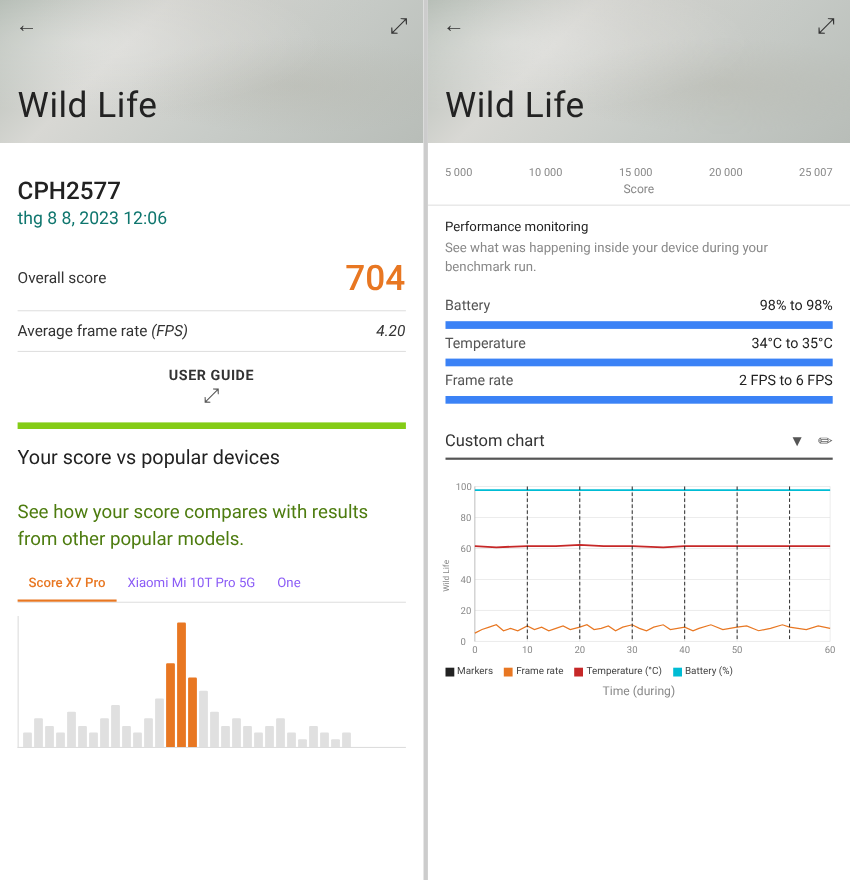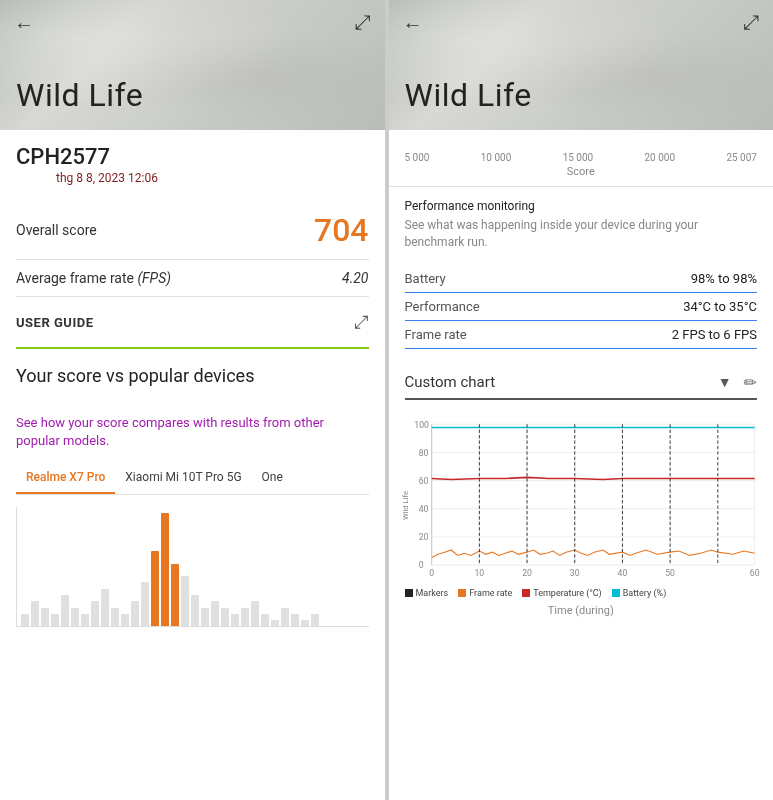--- a/index.html
+++ b/index.html
@@ -62,34 +62,33 @@
       position: absolute;
       bottom: 16px;
       left: 16px;
       font-size: 32px;
       font-weight: 400;
       color: #222;
       letter-spacing: 0.5px;
     }
     
     .screen-content {
-      padding: 14px 16px;
+      padding: 32px 16px;
       flex: 1;
     }
     .device-name {
       font-size: 22px;
       font-weight: 500;
       color: #222;
       margin-bottom: 2px;
     }
     .device-date {
-      font-size: 12px;
-      color: #7f1d1d;
+      font-size: 16px;
+      color: #0f766e;
       margin-bottom: 16px;
-      margin-left: 40px;
     }
     .score-row {
       display: flex;
       justify-content: space-between;
       align-items: center;
       padding: 10px 0;
       border-bottom: 1px solid #e0e0e0;
       gap: 24px;
     }
     .score-label {
@@ -104,57 +103,58 @@
     .score-value-normal {
       font-size: 14px;
       color: #333;
       font-style: italic;
     }
     .user-guide-row {
       display: flex;
       justify-content: space-between;
       align-items: center;
       padding: 14px 0;
-      border-bottom: 2px solid #84cc16;
+      border-bottom: 6px solid #84cc16;
       margin-bottom: 16px;
+      flex-direction: column;
     }
     .user-guide-label {
       font-size: 13px;
       font-weight: 700;
       color: #333;
       letter-spacing: 0.5px;
     }
     .share-icon-small {
       font-size: 18px;
       color: #555;
     }
     .section-title {
       font-size: 18px;
       font-weight: 400;
       color: #222;
       margin-bottom: 4px;
     }
     .section-subtitle {
-      font-size: 13px;
-      color: #a21caf;
+      font-size: 17px;
+      color: #4d7c0f;
       margin-bottom: 12px;
       line-height: 1.4;
       margin-top: 28px;
     }
     
     .tabs-container {
       display: flex;
       border-bottom: 1px solid #e0e0e0;
       margin-bottom: 12px;
     }
     .tab {
       font-size: 12px;
       padding: 8px 10px;
       cursor: pointer;
-      color: #404040;
+      color: #8b5cf6;
       white-space: nowrap;
     }
     .tab.active {
       color: #e87722;
       border-bottom: 2px solid #e87722;
       font-weight: 500;
     }
     
     .bar-chart-area {
       height: 120px;
@@ -205,21 +205,21 @@
     .perf-subtitle {
       font-size: 12px;
       color: #888;
       line-height: 1.4;
       margin-bottom: 14px;
     }
     .perf-row {
       display: flex;
       justify-content: space-between;
       padding: 6px 0;
-      border-bottom: 1px solid #3b82f6;
+      border-bottom: 7px solid #3b82f6;
     }
     .perf-key {
       font-size: 13px;
       color: #555;
     }
     .perf-val {
       font-size: 13px;
       color: #222;
     }
     
@@ -312,21 +312,21 @@
 
       <div class="user-guide-row">
         <span class="user-guide-label">USER GUIDE</span>
         <span class="share-icon-small">⤢</span>
       </div>
 
       <div class="section-title">Your score vs popular devices</div>
       <div class="section-subtitle">See how your score compares with results from other popular models.</div>
 
       <div class="tabs-container">
-        <div class="tab active">Realme X7 Pro</div>
+        <div class="tab active">Score X7 Pro</div>
         <div class="tab">Xiaomi Mi 10T Pro 5G</div>
         <div class="tab">One</div>
       </div>
 
       <div class="bar-chart-area">
         <div class="bar-chart-inner" id="bar-chart-container">
         <div class="bar" style="height: 10.5556%;"></div>
             <div class="bar" style="height: 21.1111%;"></div>
             <div class="bar" style="height: 15.8333%;"></div>
             <div class="bar" style="height: 10.5556%;"></div>
@@ -385,21 +385,21 @@
 
     <div class="perf-section">
       <div class="perf-title">Performance monitoring</div>
       <div class="perf-subtitle">See what was happening inside your device during your benchmark run.</div>
 
       <div class="perf-row">
         <span class="perf-key">Battery</span>
         <span class="perf-val">98% to 98%</span>
       </div>
       <div class="perf-row">
-        <span class="perf-key">Performance</span>
+        <span class="perf-key">Temperature</span>
         <span class="perf-val">34°C to 35°C</span>
       </div>
       <div class="perf-row">
         <span class="perf-key">Frame rate</span>
         <span class="perf-val">2 FPS to 6 FPS</span>
       </div>
     </div>
 
     <div class="chart-dropdown-row">
       <span class="chart-dropdown-label">Custom chart</span>

